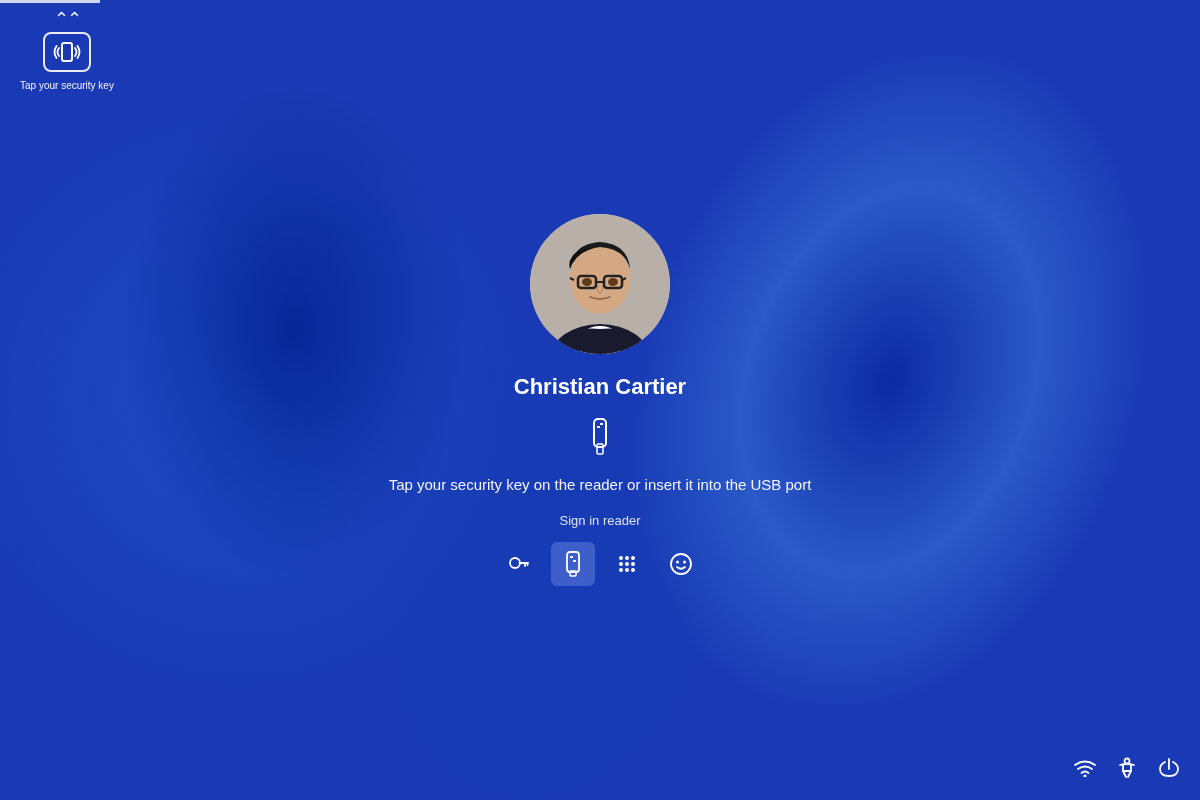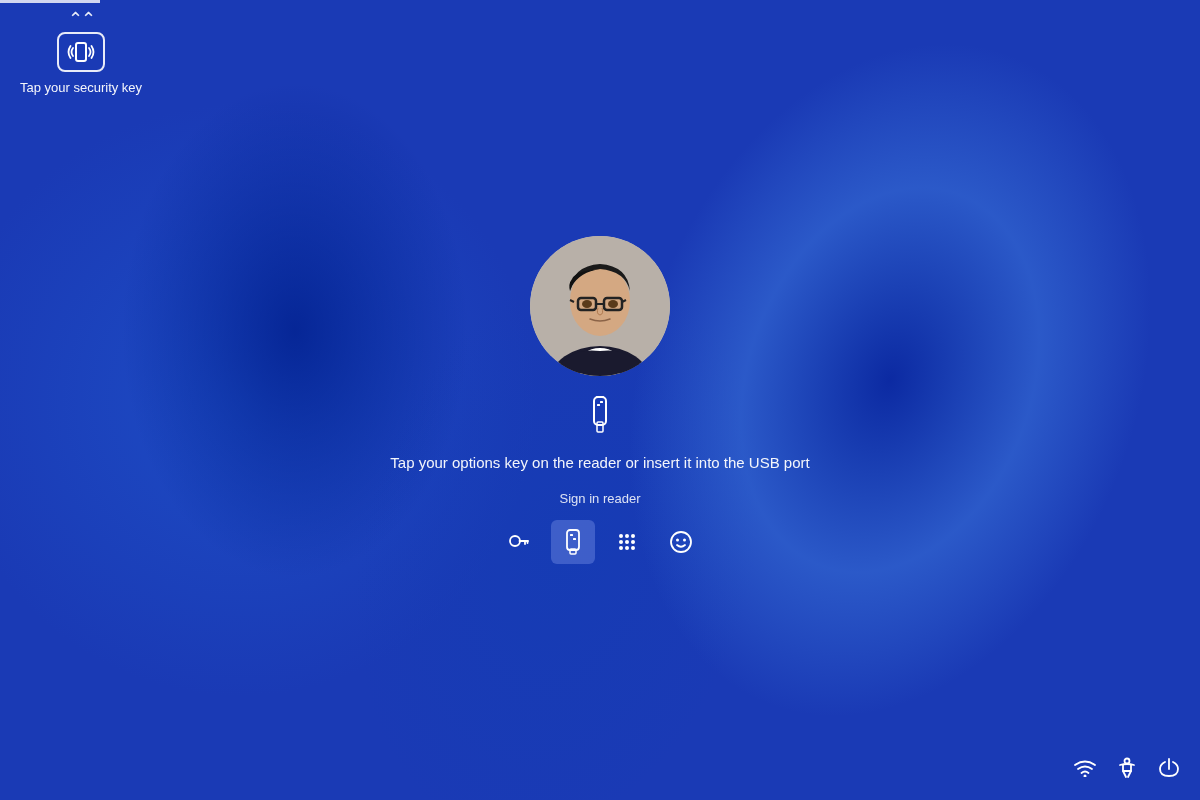--- a/index.html
+++ b/index.html
@@ -91,21 +91,21 @@
       height: 40px;
       border: 2px solid rgba(255,255,255,0.9);
       border-radius: 8px;
       display: flex;
       align-items: center;
       justify-content: center;
       margin-bottom: 8px;
     }
 
     .tap-label {
-      font-size: 13px;
+      font-size: 10px;
       color: rgba(255,255,255,0.95);
       text-align: right;
       white-space: nowrap;
     }
 
     
     .center-content {
       position: relative;
       z-index: 10;
       display: flex;
@@ -263,36 +263,37 @@
 
       <ellipse cx="57" cy="68" rx="5" ry="4" fill="#5a3a1a"></ellipse>
       <ellipse cx="83" cy="68" rx="5" ry="4" fill="#5a3a1a"></ellipse>
 
       <path d="M60 83 Q70 87 80 83" stroke="#8b6347" stroke-width="1.5" fill="none" stroke-linecap="round"></path>
 
       <path d="M68 72 Q66 78 70 79 Q74 78 72 72" stroke="#b07a50" stroke-width="1" fill="none"></path>
     </svg>
   </div>
 
+  <div class="user-name">Christian Cartier</div>
 
   <div class="usb-key-icon">
     <svg width="32" height="38" viewBox="0 0 32 38" fill="none" xmlns="http://www.w3.org/2000/svg">
 
       <rect x="10" y="1" width="12" height="28" rx="4" stroke="white" stroke-width="2" fill="none"></rect>
 
       <rect x="13" y="26" width="6" height="10" rx="1" stroke="white" stroke-width="1.5" fill="none"></rect>
 
       <rect x="13" y="8" width="3" height="2" rx="0.5" fill="white"></rect>
       <rect x="16" y="5" width="3" height="2" rx="0.5" fill="white"></rect>
 
       <path d="M13 1 L19 1" stroke="white" stroke-width="2" stroke-linecap="round"></path>
     </svg>
   </div>
 
-  <div class="instruction-text">Tap your options key on the reader or insert it into the USB port</div>
+  <div class="instruction-text">Tap your security key on the reader or insert it into the USB port</div>
 
   <div class="sign-in-options-label">Sign in reader</div>
 
   <div class="sign-in-options-buttons">
 
     <button class="option-btn" title="Password">
       <svg width="22" height="22" viewBox="0 0 22 22" fill="none" xmlns="http://www.w3.org/2000/svg">
         <circle cx="7" cy="10" r="5" stroke="white" stroke-width="1.8" fill="none"></circle>
         <line x1="11.5" y1="10" x2="20" y2="10" stroke="white" stroke-width="1.8" stroke-linecap="round"></line>
         <line x1="17" y1="10" x2="17" y2="13" stroke="white" stroke-width="1.8" stroke-linecap="round"></line>

